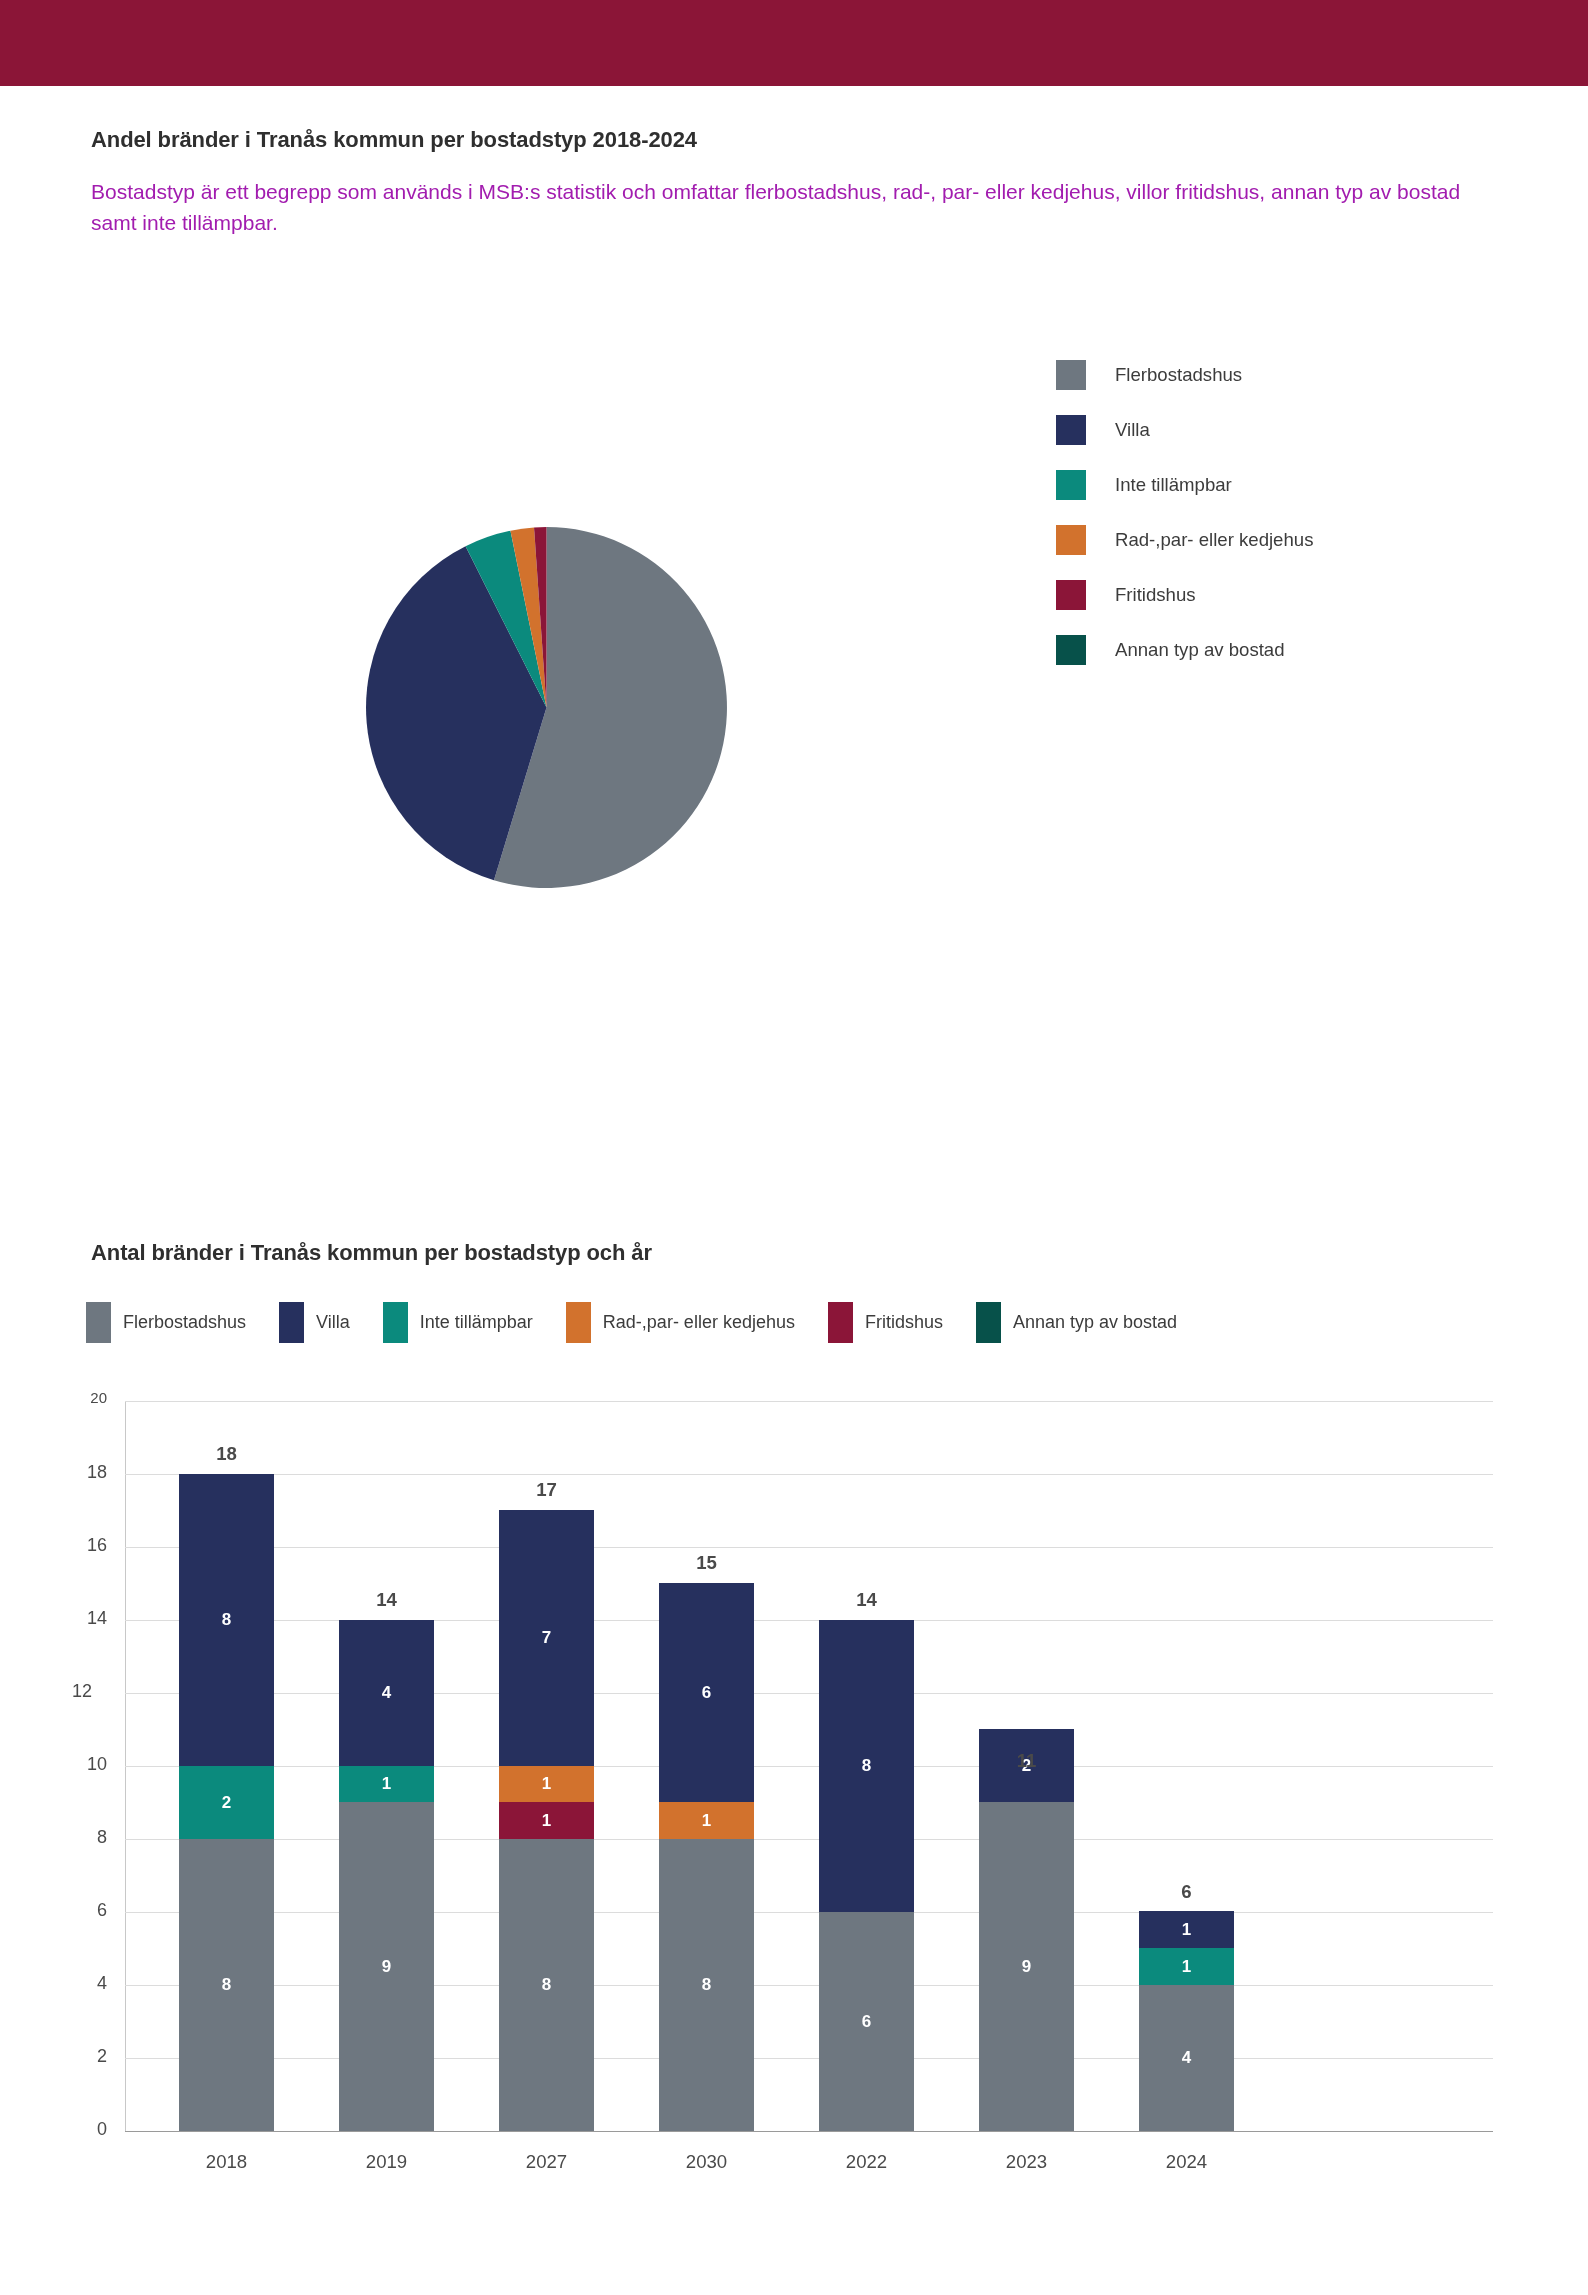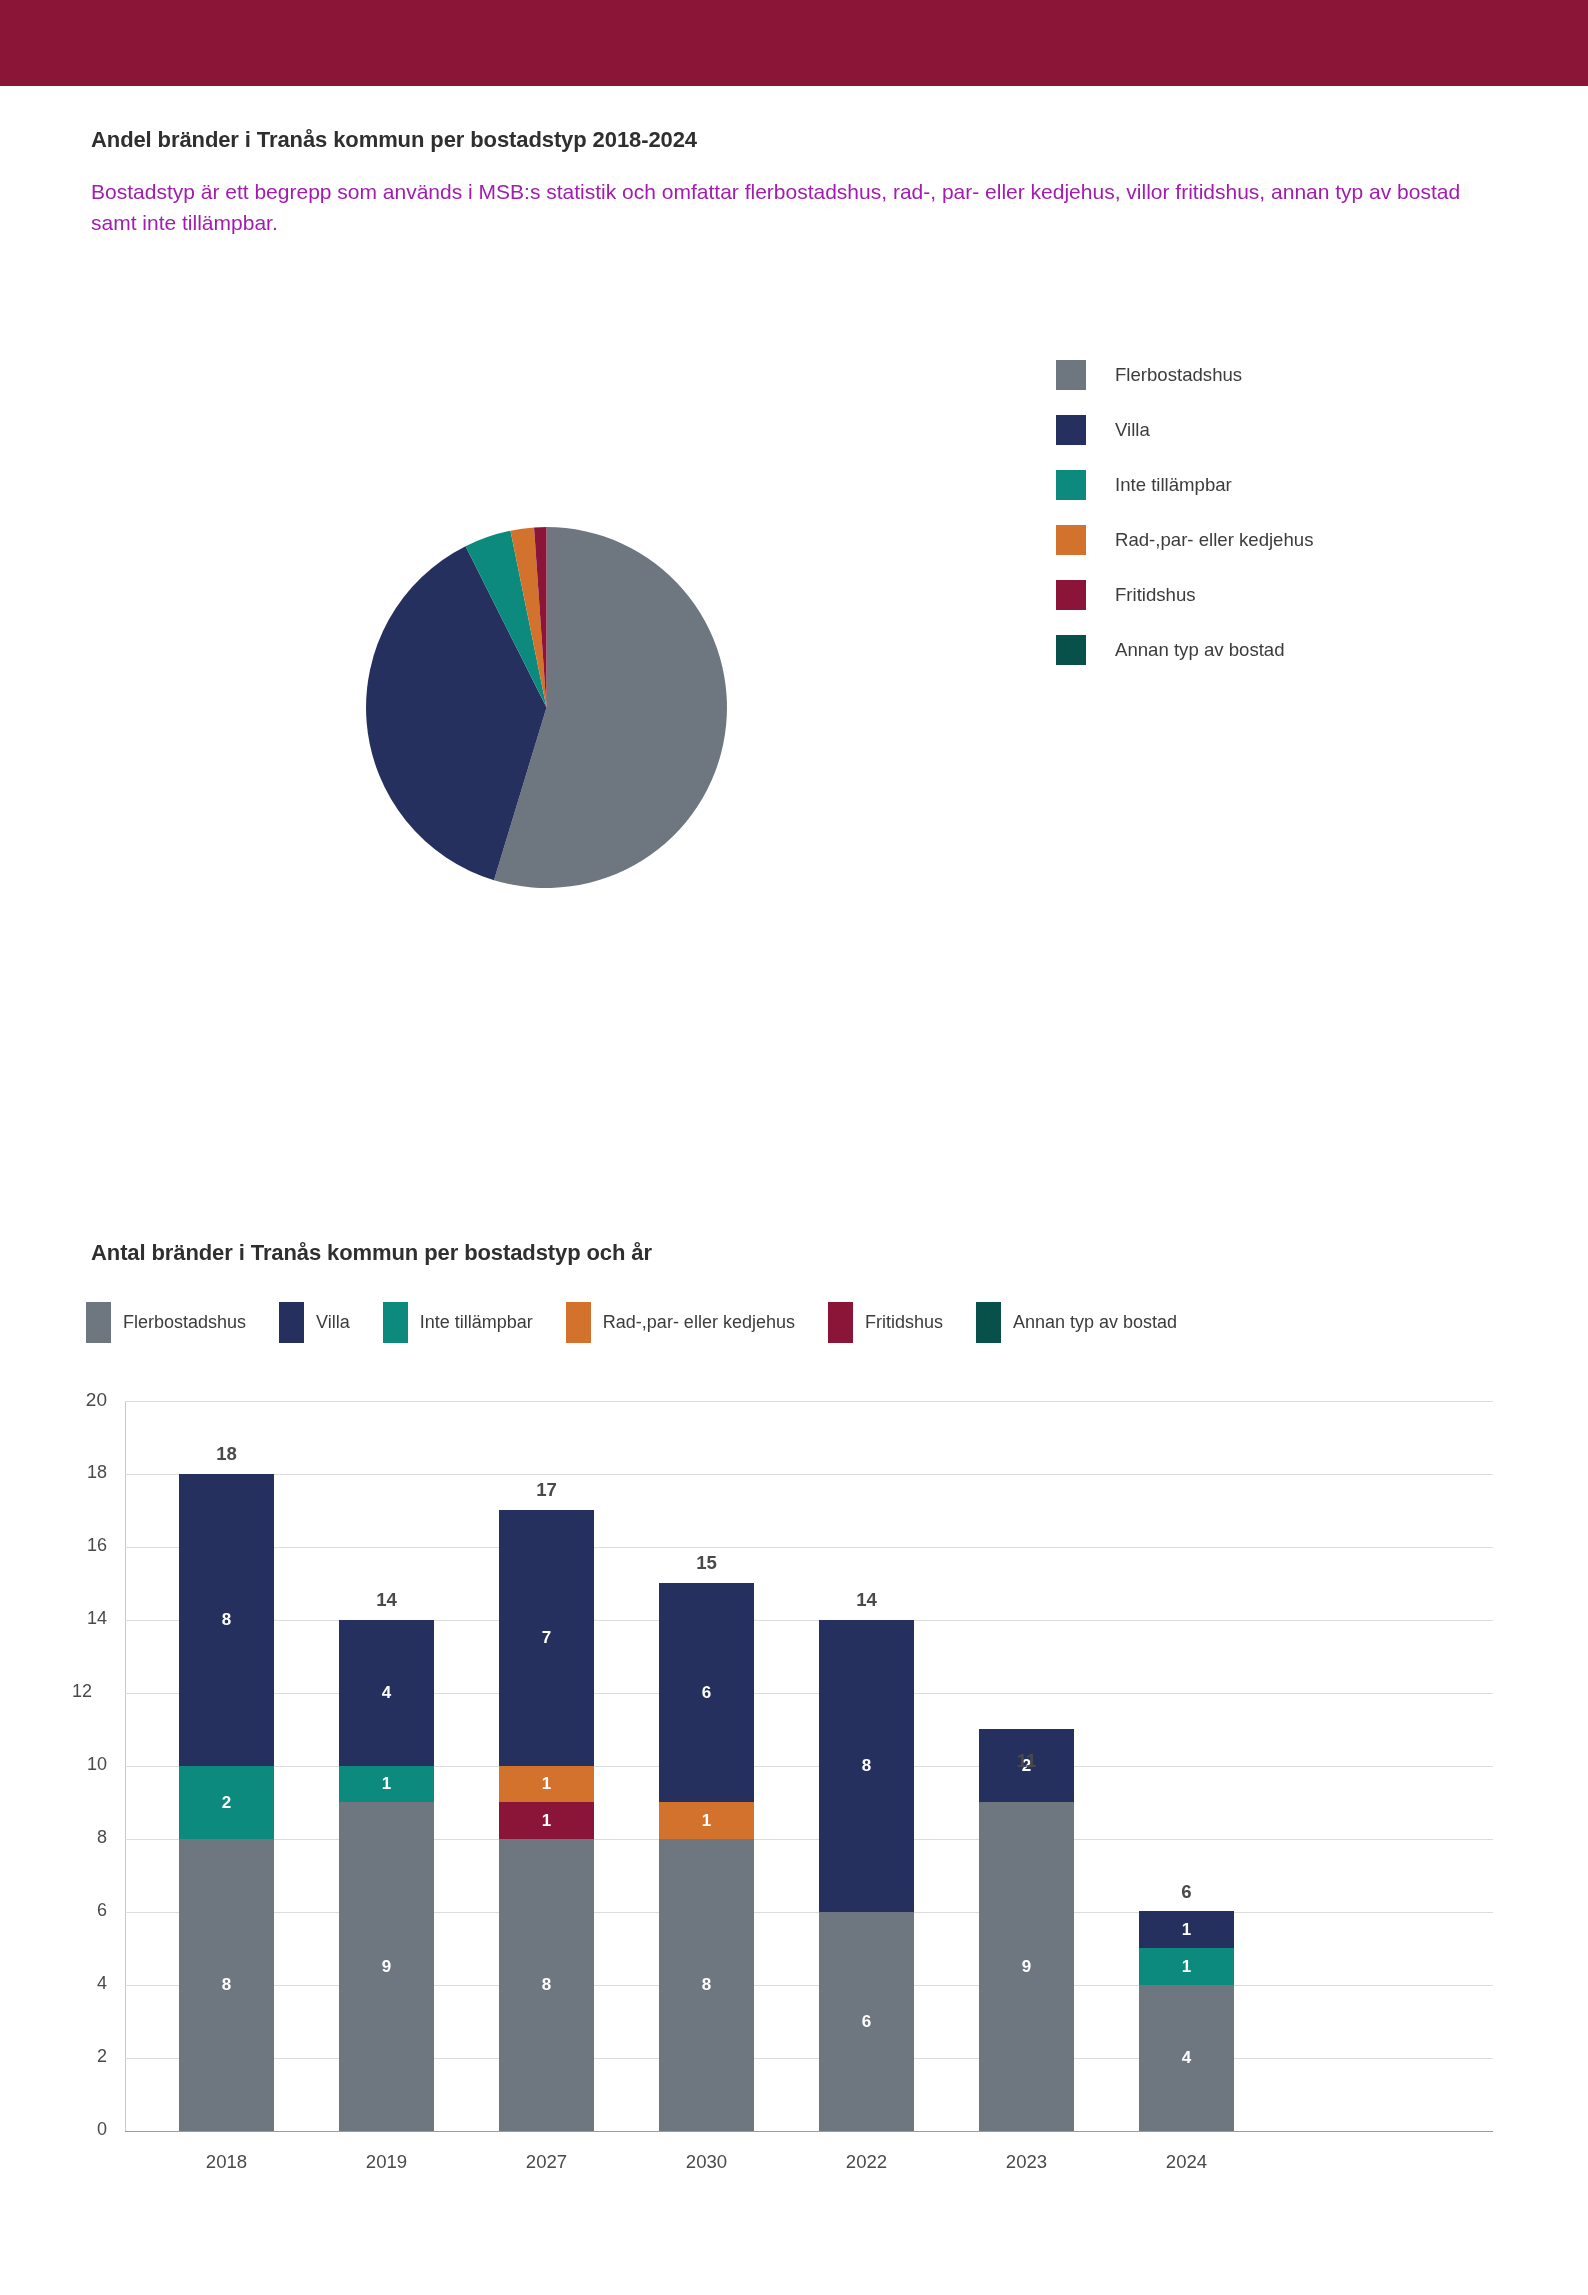--- a/index.html
+++ b/index.html
@@ -362,21 +362,21 @@
     <div style="position: absolute; left: 57px; top: 2119px; width: 50px; text-align: right; font-size: 18px; color: rgb(74, 74, 74);">0</div>
     <div style="position: absolute; left: 57px; top: 2046px; width: 50px; text-align: right; font-size: 18px; color: rgb(74, 74, 74);">2</div>
     <div style="position: absolute; left: 57px; top: 1973px; width: 50px; text-align: right; font-size: 18px; color: rgb(74, 74, 74);">4</div>
     <div style="position: absolute; left: 57px; top: 1900px; width: 50px; text-align: right; font-size: 18px; color: rgb(74, 74, 74);">6</div>
     <div style="position: absolute; left: 57px; top: 1827px; width: 50px; text-align: right; font-size: 18px; color: rgb(74, 74, 74);">8</div>
     <div style="position: absolute; left: 57px; top: 1754px; width: 50px; text-align: right; font-size: 18px; color: rgb(74, 74, 74);">10</div>
     <div style="position: absolute; left: 57px; top: 1681px; width: 50px; text-align: center; font-size: 18px; color: rgb(74, 74, 74);">12</div>
     <div style="position: absolute; left: 57px; top: 1608px; width: 50px; text-align: right; font-size: 18px; color: rgb(74, 74, 74);">14</div>
     <div style="position: absolute; left: 57px; top: 1535px; width: 50px; text-align: right; font-size: 18px; color: rgb(74, 74, 74);">16</div>
     <div style="position: absolute; left: 57px; top: 1462px; width: 50px; text-align: right; font-size: 18px; color: rgb(74, 74, 74);">18</div>
-    <div style="position: absolute; left: 57px; top: 1389px; width: 50px; text-align: right; font-size: 19px; color: rgb(74, 74, 74);">20</div>
+    <div style="position: absolute; left: 57px; top: 1389px; width: 50px; text-align: right; font-size: 15px; color: rgb(74, 74, 74);">20</div>
   </div>
 <div id="xlabels">
     <div class="xlabel" style="left: 179px; top: 2151px;">2018</div>
     <div class="xlabel" style="left: 339px; top: 2151px;">2019</div>
     <div class="xlabel" style="left: 499px; top: 2151px;">2027</div>
     <div class="xlabel" style="left: 659px; top: 2151px;">2030</div>
     <div class="xlabel" style="left: 819px; top: 2151px;">2022</div>
     <div class="xlabel" style="left: 979px; top: 2151px;">2023</div>
     <div class="xlabel" style="left: 1139px; top: 2151px;">2024</div>
   </div>

